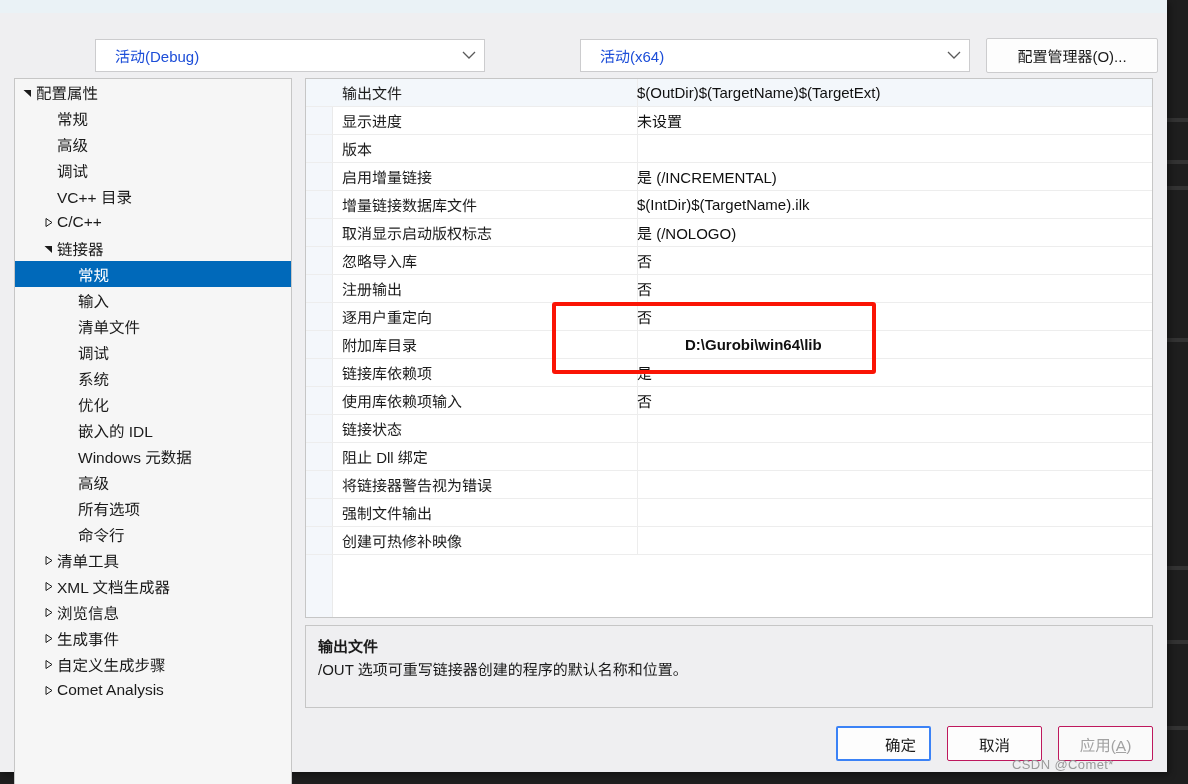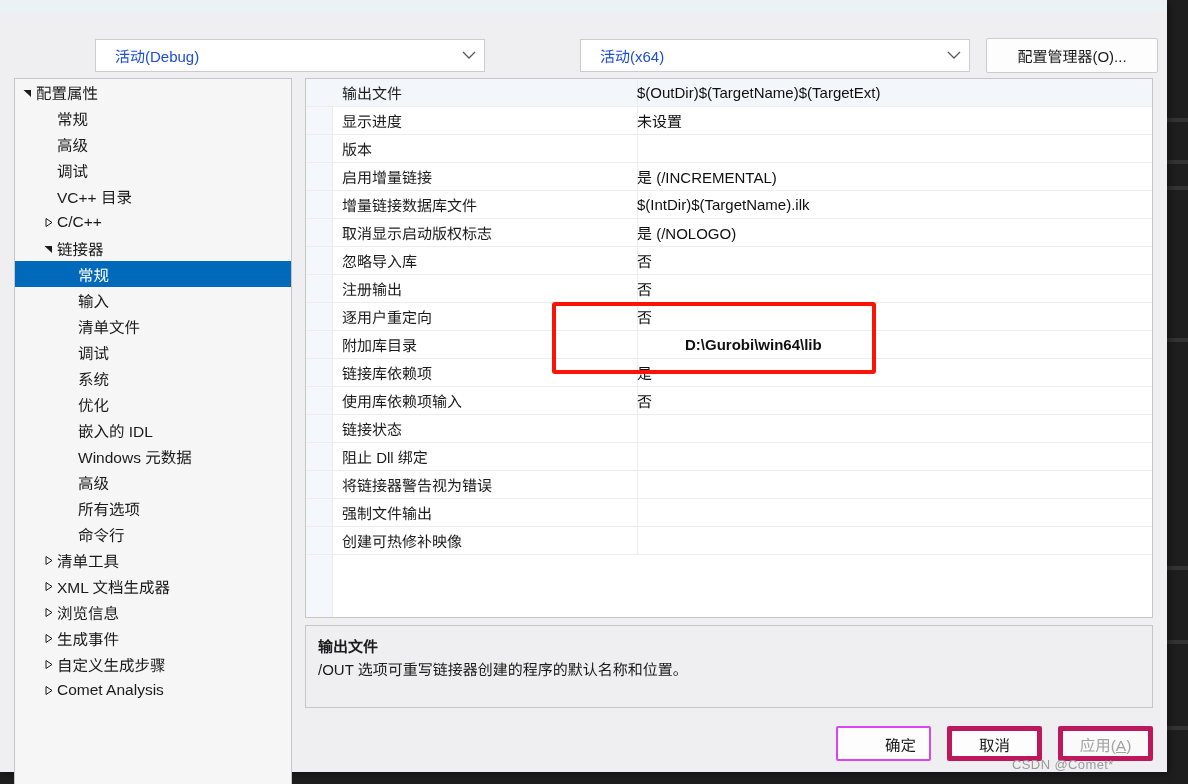--- a/index.html
+++ b/index.html
@@ -259,31 +259,31 @@
     left: 0;
     top: 718px;
     width: 1167px;
     height: 54px;
   }
   .dlg-btn {
     position: absolute;
     top: 8px;
     height: 35px;
     background: #fdfdfd;
-    border: 5px solid #be185d;
+    border: 1px solid #be185d;
     border-radius: 2px;
     box-sizing: border-box;
     font-family: inherit;
     font-size: 15.5px;
     color: #1b1b1b;
     cursor: default;
     padding: 0;
   }
   .dlg-btn.default {
-    border: 2px solid #d946ef;
+    border: 2px solid #3b82f6;
     padding-left: 34px;
   }
   .dlg-btn.disabled {
     color: #a2a2a2;
     background: #fafafa;
   }
   .dlg-btn .uline { text-decoration: underline; }
   #btn-ok     { left: 836px; width: 95px; }
   #btn-cancel { left: 947px; width: 95px; }
   #btn-apply  { left: 1058px; width: 95px; }

